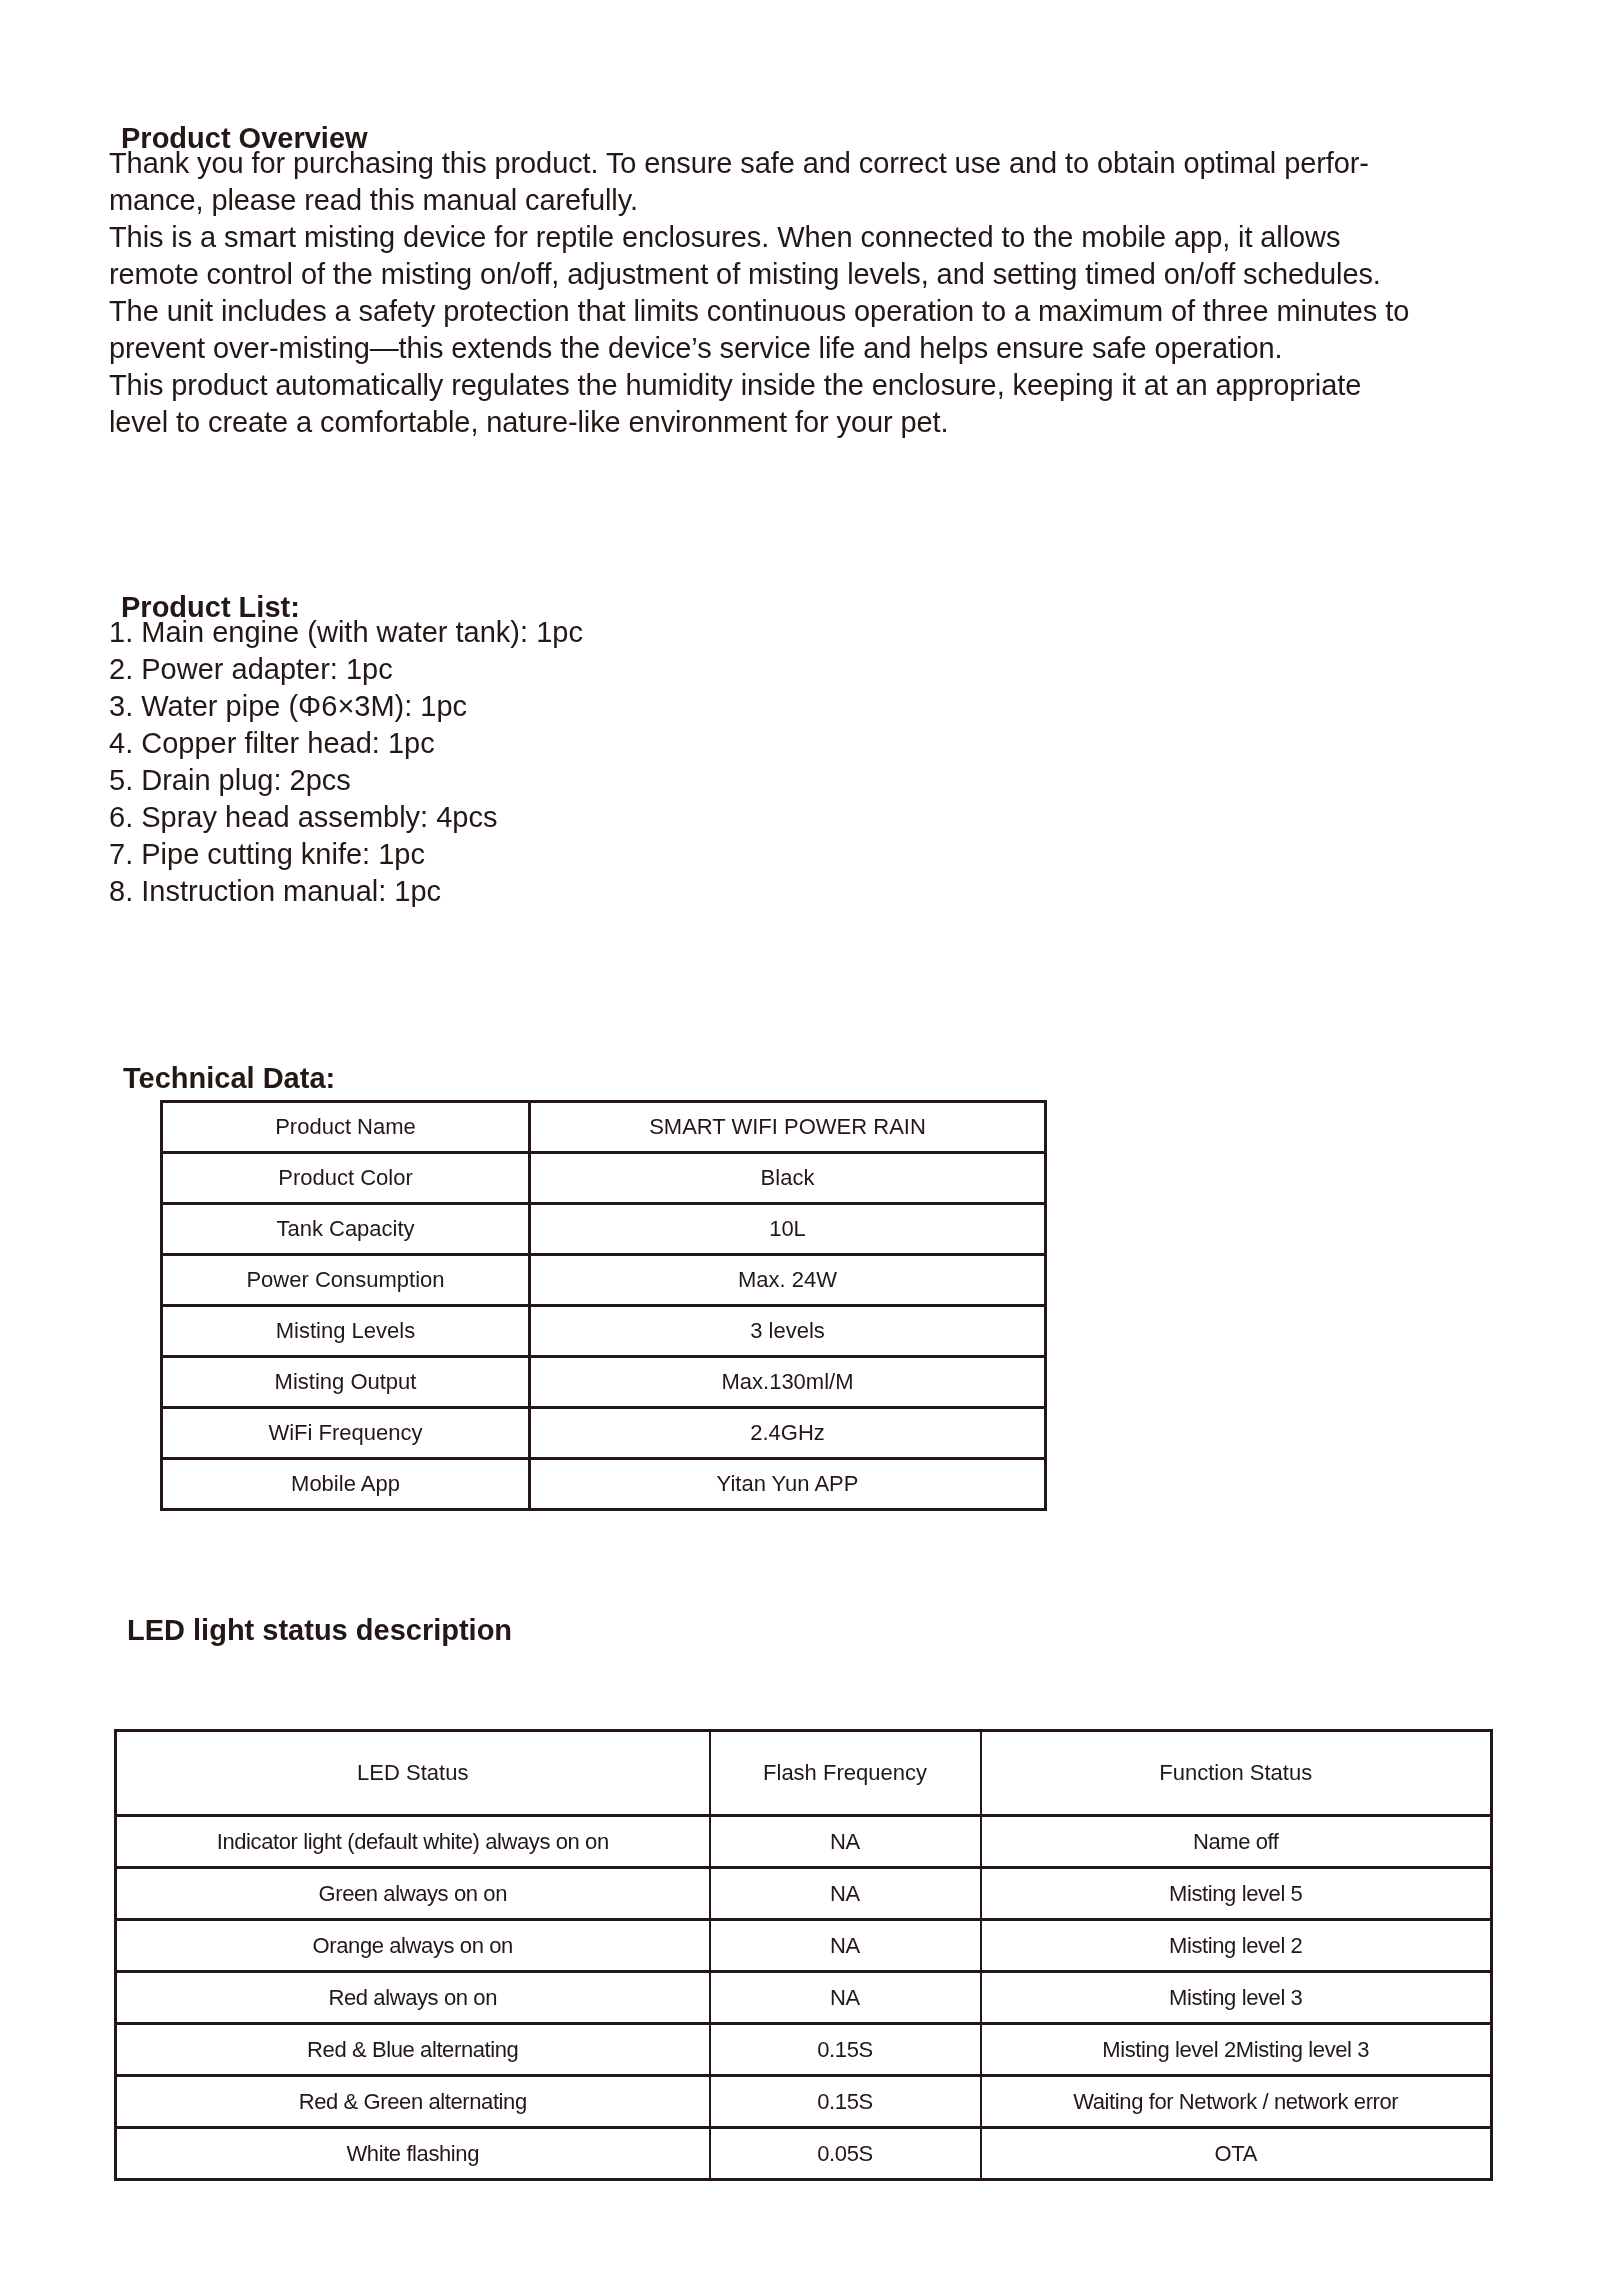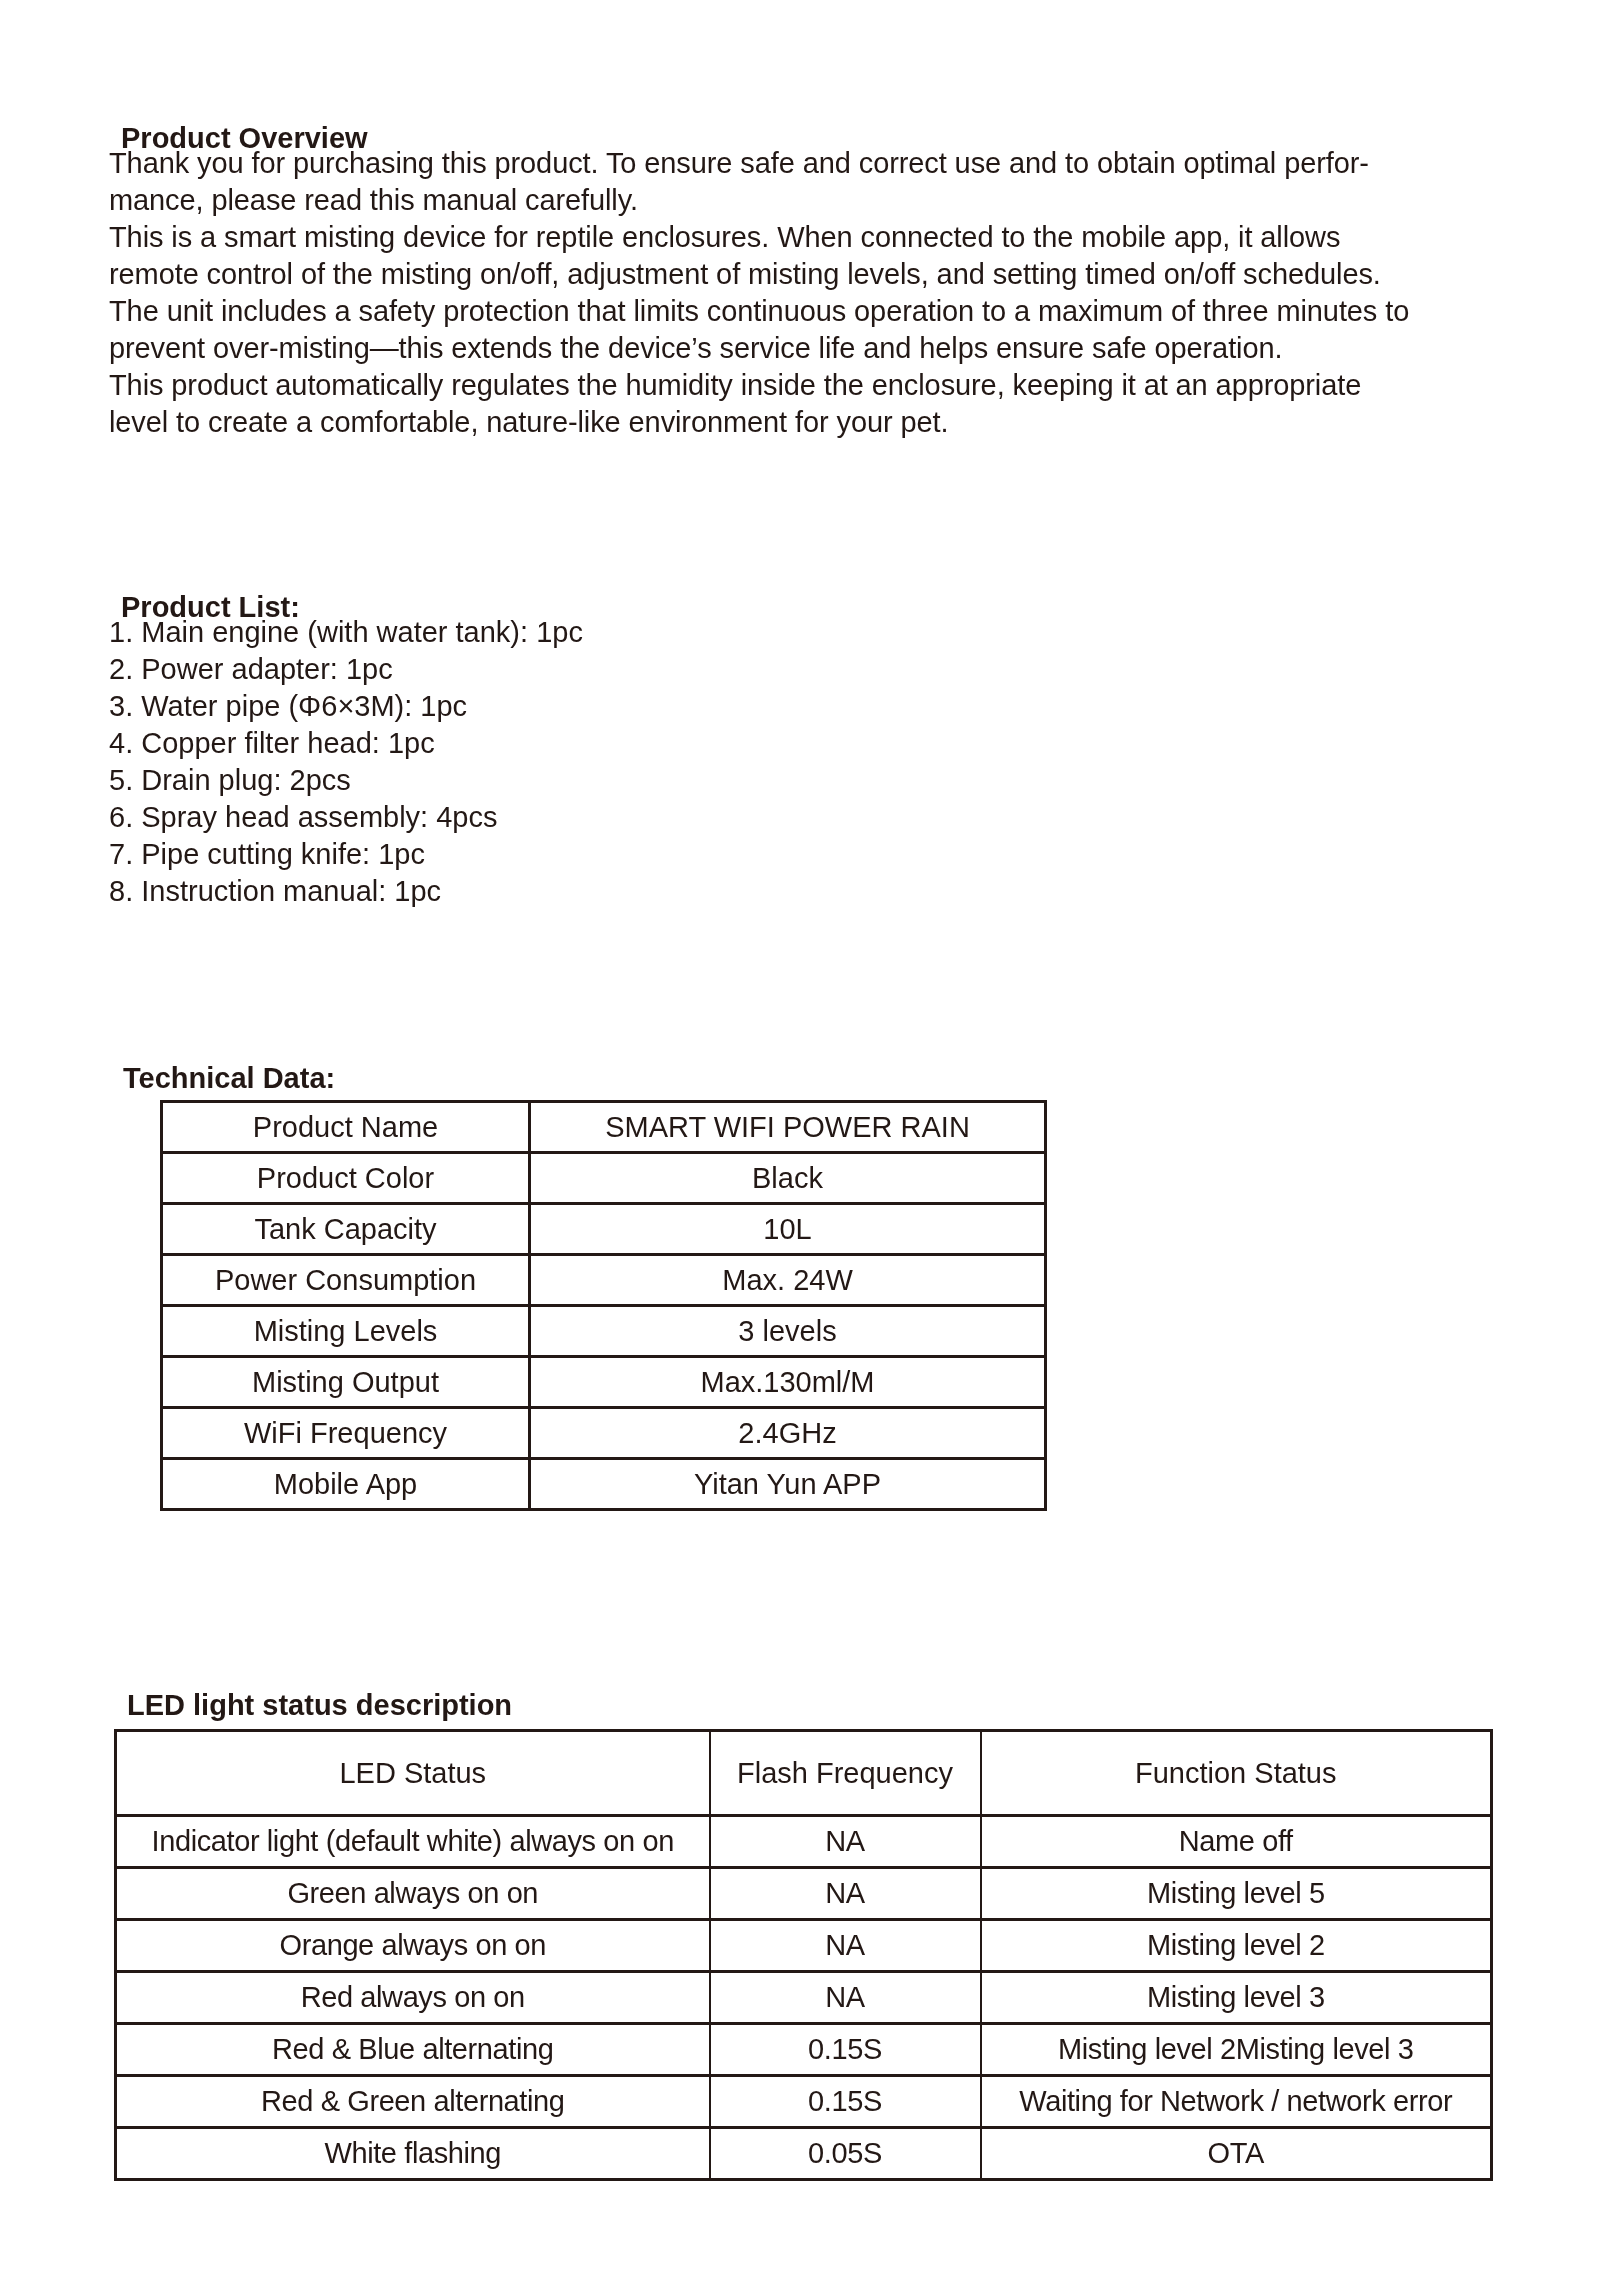--- a/index.html
+++ b/index.html
@@ -15,21 +15,21 @@
     position: absolute; left: 109px; font-size: 29px; line-height: 37px;
     margin: 0; white-space: nowrap; letter-spacing: -0.1px;
   }
   .para p, .list li { margin: 0; }
   .list {
     position: absolute; left: 109px; top: 614px; margin: 0; padding: 0;
     list-style: none; font-size: 29px; line-height: 37px; white-space: nowrap;
   }
   table {
     position: absolute; border-collapse: collapse; table-layout: fixed;
-    font-size: 29px; color: #231815;
+    font-size: 22px; color: #231815;
   }
   td, th { text-align: center; vertical-align: middle; padding: 0; white-space: nowrap; font-weight: normal; }
   #tech-table { left: 160px; top: 1100px; width: 884px; border: 3.2px solid #231815; }
   #tech-table td { border: 3.2px solid #231815; height: 48px; }
   #tech-table col.c1 { width: 368px; }
   #tech-table col.c2 { width: 516px; }
   #led-table { left: 114px; top: 1729px; width: 1377px; border: 3.7px solid #231815; }
   #led-table th { height: 82px; border: 2.3px solid #231815; border-bottom-width: 3.7px; }
   #led-table td { height: 49px; border: 2.3px solid #231815; border-bottom-width: 3.2px; letter-spacing: -0.4px; }
   #led-table col.c1 { width: 594px; }
@@ -98,21 +98,21 @@
         <td>WiFi Frequency</td>
         <td>2.4GHz</td>
       </tr>
     <tr>
         <td>Mobile App</td>
         <td>Yitan Yun APP</td>
       </tr>
   </tbody>
 </table>
 
-<h2 class="heading" style="left:115px; top:1675px;text-align:right;">LED light status description</h2>
+<h2 class="heading" style="left:115px; top:1600px;text-align:right;">LED light status description</h2>
 <table id="led-table">
   <colgroup>
       <col class="c1">
       <col class="c2">
       <col class="c3">
     </colgroup>
   <thead>
     <tr>
       <th>LED Status</th>
       <th>Flash Frequency</th>

